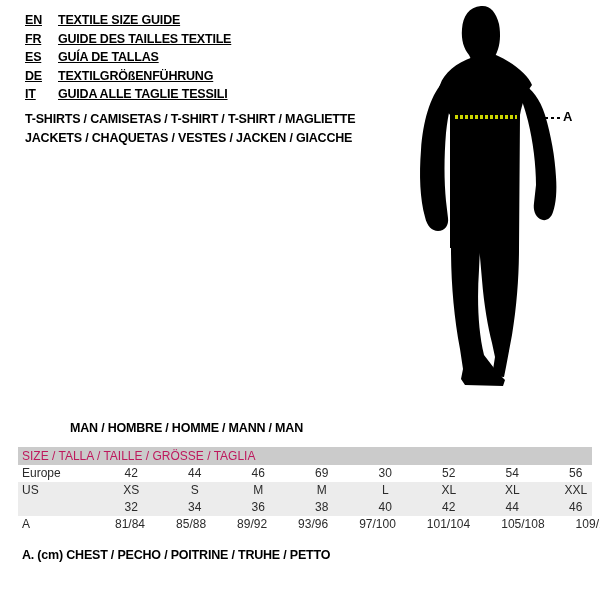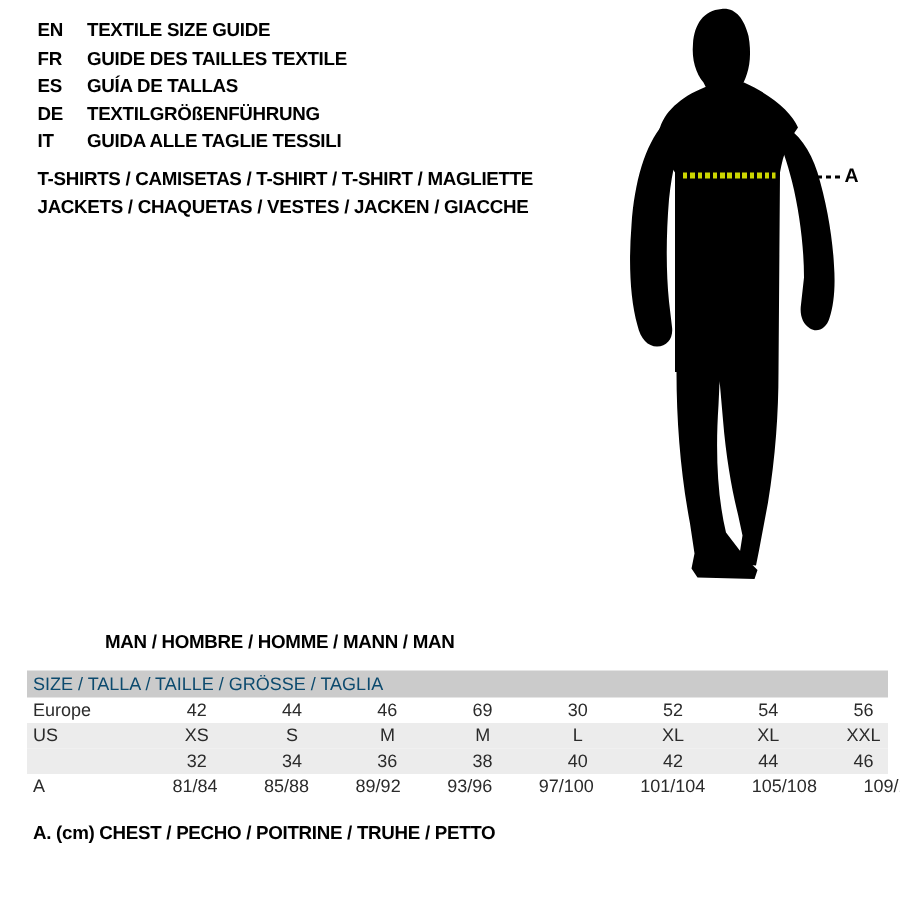--- a/index.html
+++ b/index.html
@@ -6,42 +6,42 @@
     --measure:#ccd600;
     --silhouette:#000000;
     --hdr-bg:#cbcbcb;
     --stripe-bg:#ececec;
   }
   *{margin:0;padding:0;box-sizing:border-box;}
   body{background:#ffffff;font-family:"Liberation Sans",sans-serif;}
   .canvas{position:relative;width:600px;height:600px;background:#fff;overflow:hidden;}
 
   
-  .lang-list{position:absolute;left:25px;top:11px;}
+  .lang-list{position:absolute;left:25px;top:11px;text-decoration:underline;}
   .lang-row{display:flex;font-weight:bold;font-size:12.5px;line-height:18.6px;color:#000;letter-spacing:-0.2px;}
   .lang-code{width:33px;flex:0 0 33px;}
 
   
   .categories{position:absolute;left:25px;top:110px;font-weight:bold;font-size:12.5px;line-height:19px;color:#000;letter-spacing:-0.2px;}
 
   
   .figure{position:absolute;left:418px;top:5px;width:160px;height:395px;}
   .figure svg{display:block;width:160px;height:395px;}
   .measure-chest{position:absolute;left:455px;top:115px;width:62px;height:4px;
     background:repeating-linear-gradient(90deg,var(--measure) 0 3px,transparent 3px 5px);}
   .measure-connector{position:absolute;left:545px;top:117px;width:15px;height:2px;
     background:repeating-linear-gradient(90deg,#000 0 3px,transparent 3px 6px);}
   .measure-label{position:absolute;left:563px;top:109px;font-weight:bold;font-size:13px;color:#000;}
 
   
   .section-title{position:absolute;left:22px;top:421px;font-weight:bold;font-size:12.5px;color:#000;letter-spacing:-0.2px;margin-left:48px;}
 
   
   .size-table{position:absolute;left:18px;top:447px;width:574px;font-size:12px;color:#2b2b2b;}
-  .tbl-header{height:18px;line-height:18px;background:var(--hdr-bg);padding-left:4px;color:#0c4a6e;}
+  .tbl-header{height:18px;line-height:18px;background:var(--hdr-bg);padding-left:4px;color:#be185d;}
   .tbl-row{display:grid;grid-template-columns:66px repeat(8,1fr);height:17px;line-height:17px;gap:31px;}
   .tbl-row.stripe{background:var(--stripe-bg);}
   .tbl-label{padding-left:4px;text-align:left;}
   .tbl-cell{text-align:center;}
 
   
   .footnote{position:absolute;left:22px;top:548px;font-weight:bold;font-size:12.5px;color:#000;letter-spacing:-0.2px;}
 </style>
 </head>
 <body>

